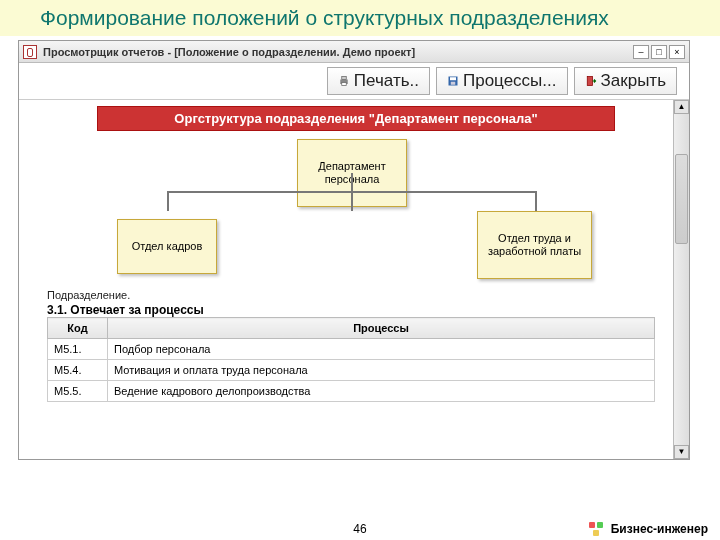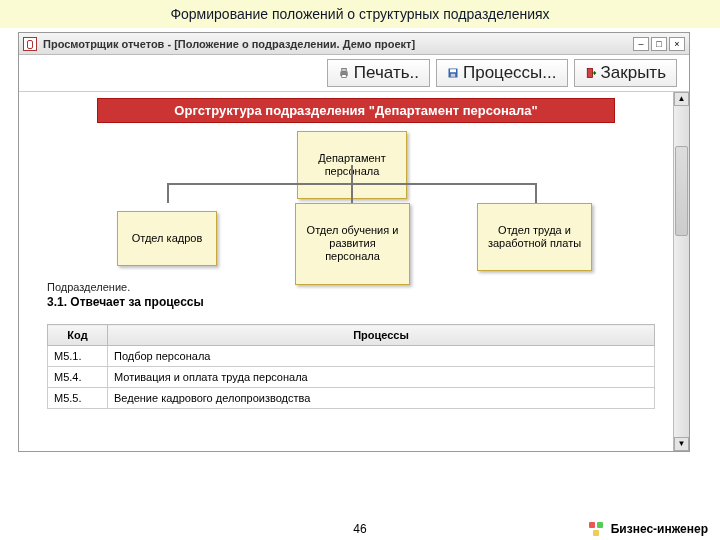--- a/index.html
+++ b/index.html
@@ -6,24 +6,24 @@
   body {
     font-family: Arial, sans-serif;
     background: #fff;
     width: 720px;
     height: 540px;
     overflow: hidden;
     position: relative;
   }
   .slide-title {
     background: #fbfbd3;
-    text-align: center;
-    font-size: 14px;
+    text-align: left;
+    font-size: 21px;
     padding: 6px 40px;
-    color: #0f172a;
+    color: #0f766e;
     font-weight: normal;
   }
   .app-window {
     margin: 4px 30px 0 18px;
     border: 1px solid #999;
     background: #4c1d95;
     height: 420px;
     position: relative;
     display: flex;
     flex-direction: column;
@@ -72,21 +72,21 @@
   }
   .org-chart { position:relative; height:150px; margin-left:50px; margin-right:20px; }
   .org-box {
     position:absolute; border:1px solid #c7a83a; background:#fbf7d2;
     font-size:11px; text-align:center; padding:20px 6px; line-height:1.2;
     box-shadow:2px 2px 3px rgba(0,0,0,0.25);
   }
   .org-line { position:absolute; background:#777; }
   .section-head { font-weight:bold; font-size:13px; text-align:center; margin:2px 0 4px; }
   .dept-label { font-size:11px; color:#222; margin-bottom:2px; }
-  .subhead { font-weight:bold; font-size:12px; margin-bottom:15px; }
+  .subhead { font-weight:bold; font-size:12px; margin-bottom:0; }
   table.proc { width:100%; border-collapse:collapse; font-size:11px; }
   table.proc th { background:linear-gradient(#f5f5f5,#e5e5e5); border:1px solid #bbb; padding:4px 6px; font-weight:bold; }
   table.proc td { border:1px solid #ccc; padding:4px 6px; }
   table.proc td:first-child { width:60px; }
   .vscroll {
     width:16px; background:linear-gradient(90deg,#eee,#ddd);
     border-left:1px solid #bbb; display:flex; flex-direction:column;
   }
   .vscroll .arrow { height:14px; background:#e5e5e5; border:1px solid #aaa; font-size:8px; text-align:center; line-height:12px; }
   .vscroll .track { flex:1; position:relative; }
@@ -150,21 +150,20 @@
 
       <div class="org-chart">
         <div class="org-box" style="left:200px;top:0;width:110px;">Департамент персонала</div>
         <div class="org-line" style="left:254px;top:34px;width:2px;height:18px;"></div>
         <div class="org-line" style="left:70px;top:52px;width:370px;height:2px;"></div>
         <div class="org-line" style="left:70px;top:52px;width:2px;height:20px;"></div>
         <div class="org-line" style="left:254px;top:52px;width:2px;height:20px;"></div>
         <div class="org-line" style="left:438px;top:52px;width:2px;height:20px;"></div>
 
         <div class="org-box" style="left:20px;top:80px;width:100px;">Отдел кадров</div>
-        <div class="org-box" style="left:198px;top:72px;width:115px;">Отдел обучения и развития персонала</div>
         <div class="org-box" style="left:380px;top:72px;width:115px;">Отдел труда и заработной платы</div>
       </div>
 
       <div class="dept-label">Подразделение.</div>
       <div class="subhead">3.1. Отвечает за процессы</div>
 
       <table class="proc">
         <thead>
           <tr>
             <th>Код</th>

